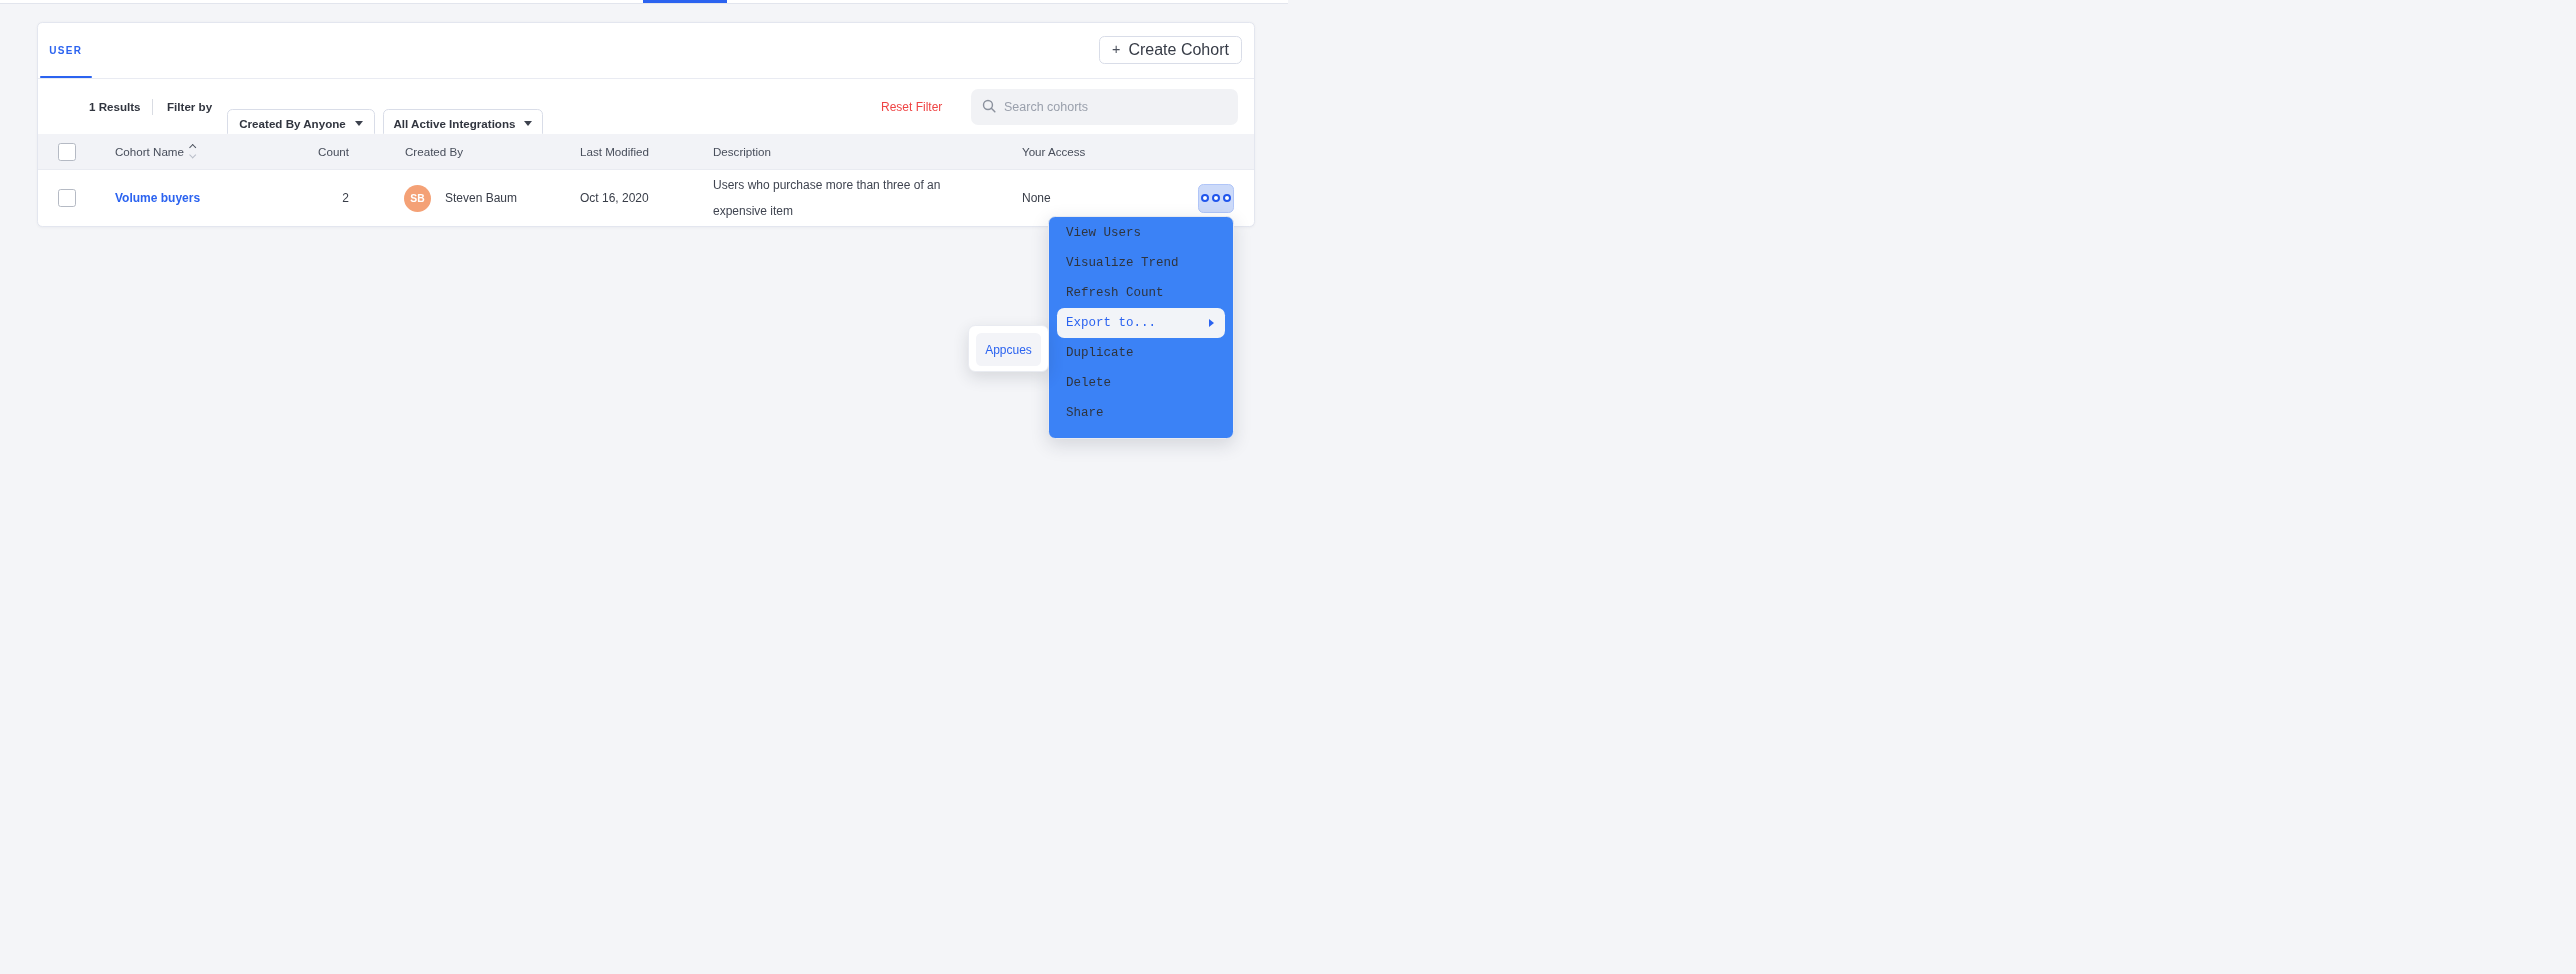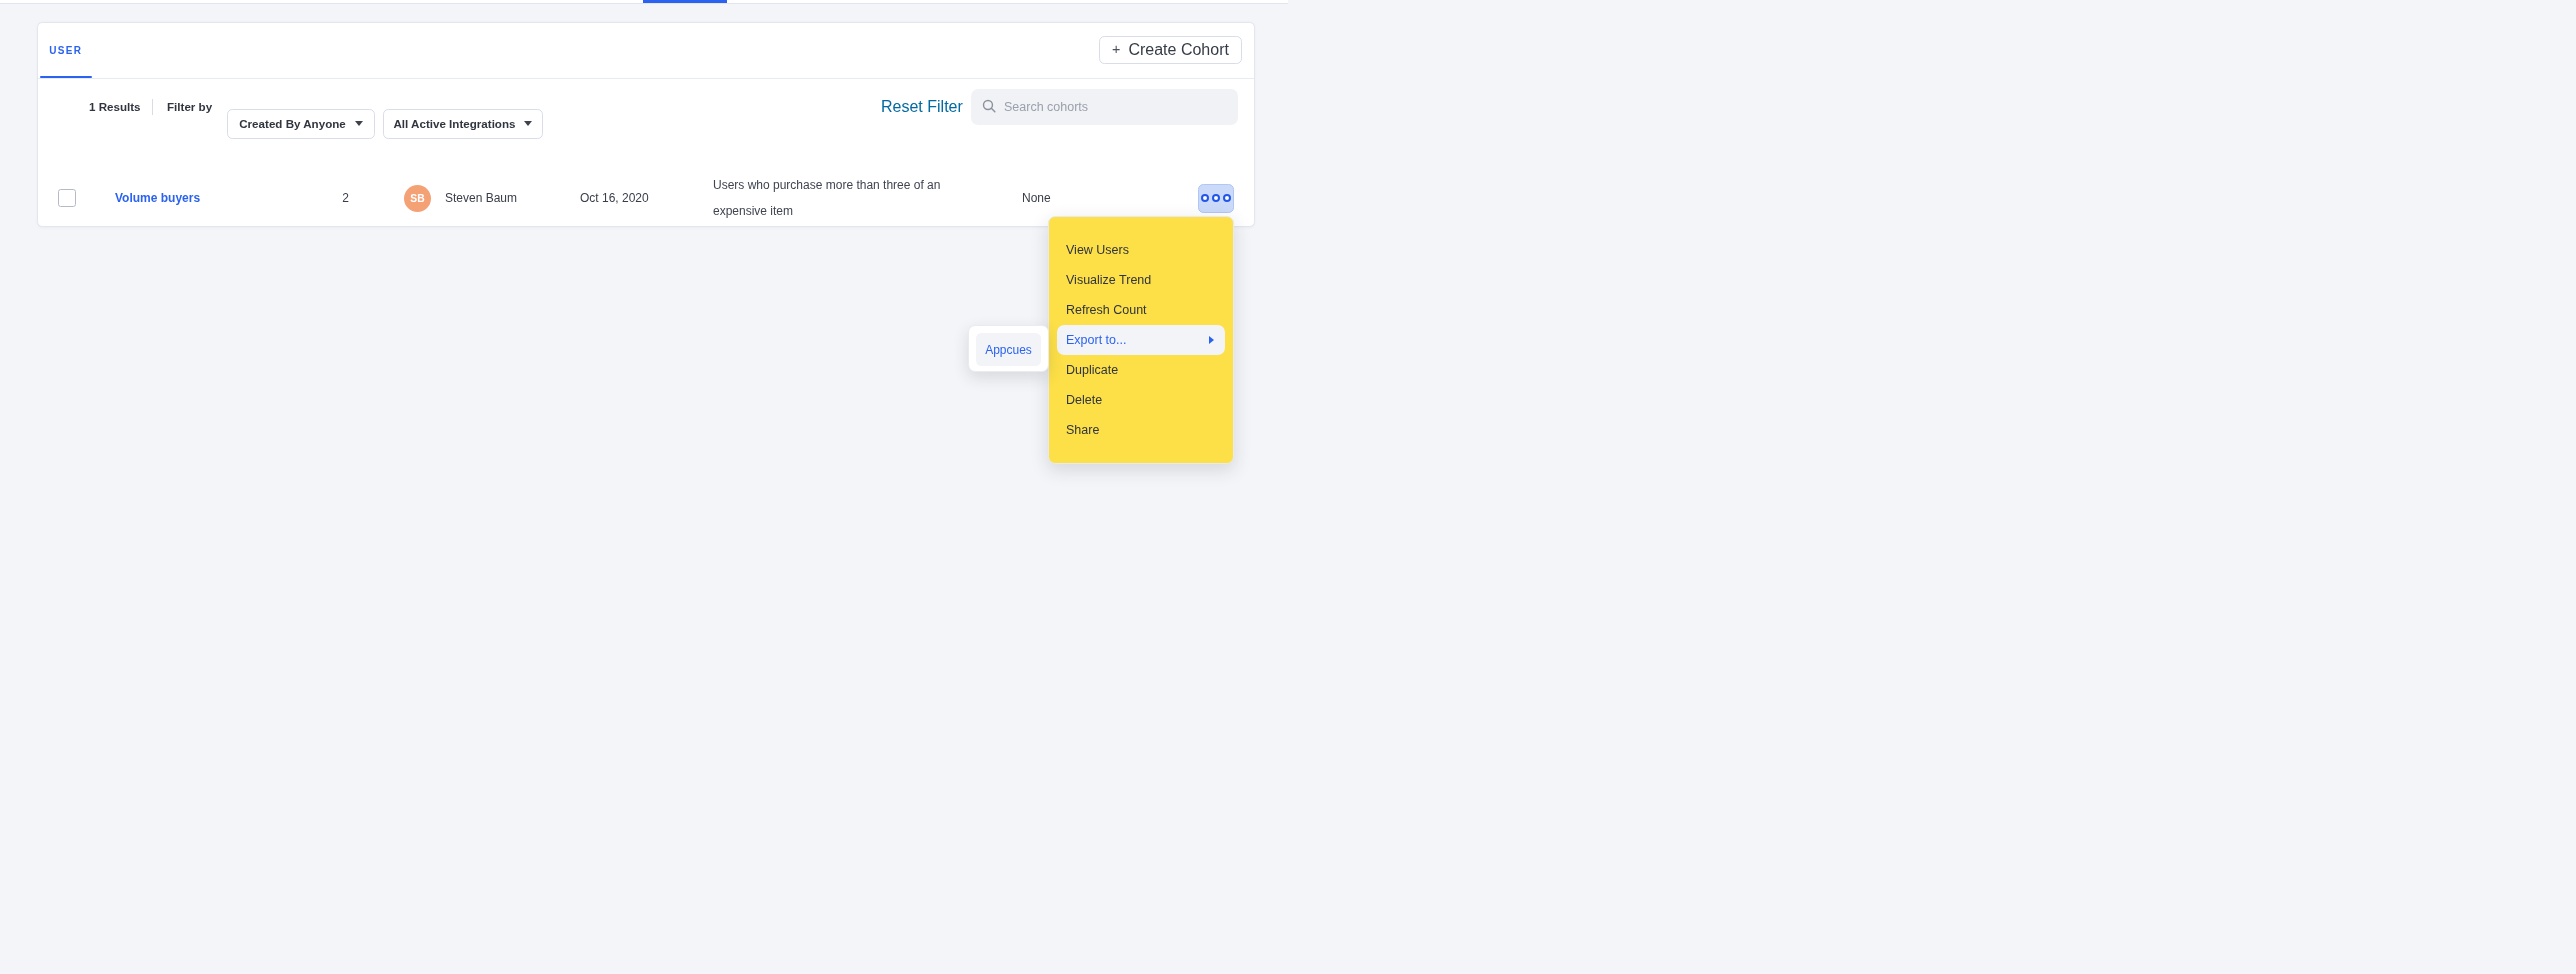--- a/index.html
+++ b/index.html
@@ -31,21 +31,21 @@
   .filter-row { left:0; top:56px; width:100%; height:56px; }
   .results { left:51px; top:0; height:56px; display:flex; align-items:center; font-size:11.6px; font-weight:bold; color:#31353f; }
   .vdivider { left:114px; top:20px; width:0.9px; height:16px; background:#d9dce3; }
   .filterby { left:129px; top:0; height:56px; display:flex; align-items:center; font-size:11.6px; font-weight:bold; color:#31353f; }
   .dropdown { top:30px; height:30px; border:0.9px solid #d9dde8; border-radius:5.4px; background:#fff;
               display:flex; align-items:center; justify-content:center; gap:9px; cursor:pointer;
               font-size:11.6px; font-weight:bold; color:#31353f; }
   .dd1 { left:189px; width:148px; }
   .dd2 { left:345px; width:160px; }
   .caret-down { width:0; height:0; border-left:4px solid transparent; border-right:4px solid transparent; border-top:5px solid #3d424e; }
-  .reset { left:843px; top:0; height:56px; display:flex; align-items:center; font-size:16px; color:#0369a1; cursor:pointer; }
+  .reset { left:843px; top:0; height:56px; display:flex; align-items:center; font-size:12px; color:#ef4444; cursor:pointer; }
   .search { left:933px; top:10px; width:267px; height:36px; background:#f1f2f5; border-radius:7.2px;
             display:flex; align-items:center; padding:0 10.7px; gap:8px; }
   .search input { border:none; outline:none; background:transparent; font-size:12.5px; color:#3c414c; width:206px;
                   font-family:"Liberation Sans", sans-serif; }
   .search input::placeholder { color:#9aa0ac; }
 
   
   .thead { left:0; top:111px; width:100%; height:36px; background:#f2f3f7; border-bottom:0.9px solid #e9ebf1;
            font-size:11.6px; color:#484e5b; }
   .cell { position:absolute; top:0; height:36px; display:flex; align-items:center; }
@@ -64,22 +64,22 @@
   .name-link { color:#2b63f0; cursor:pointer;font-weight:bold; }
   .avatar { left:366px; top:15px; width:27px; height:27px; border-radius:50%; background:#f4a176;
             display:flex; align-items:center; justify-content:center; color:#fff; font-size:10.3px; font-weight:bold; }
   .creator { left:407px; }
   .desc { left:675px; width:260px; line-height:26px; color:#3f4450; display:flex; align-items:center; }
   .actions-btn { left:1160px; top:14.3px; width:36px; height:29px; background:#ccdaf9; border:0.9px solid #b0c5f8;
                  border-radius:5.4px; display:flex; align-items:center; justify-content:center; gap:3.1px; cursor:pointer; }
   .dot { width:8px; height:8px; border:2.2px solid #2156ec; border-radius:50%; background:#fff; }
 
   
-  .menu { left:1048px; top:216px; width:186px; min-height:223px; background:#fde047; border:0.9px solid #e8eaf0;
-          border-radius:7.2px; box-shadow:0 5.4px 18px rgba(35,40,60,.15); padding:18px 8px; z-index:20; }
+  .menu { left:1048px; top:216px; width:186px; min-height:223px; background:#3b82f6; border:0.9px solid #e8eaf0;
+          border-radius:7.2px; box-shadow:0 5.4px 18px rgba(35,40,60,.15); padding:1px 8px; z-index:20;font-family:Liberation Mono, monospace; }
   .mi { height:30px; display:flex; align-items:center; padding:0 9px; font-size:12.5px; color:#2f343e;
         border-radius:7.2px; cursor:pointer; }
   .mi.hl { background:#f2f4f8; color:#2b63f0; justify-content:space-between; }
   .submenu-arrow { width:0; height:0; border-top:4px solid transparent; border-bottom:4px solid transparent;
                    border-left:5.4px solid #2b63f0; margin-right:1.8px; }
 
   
   .submenu { left:968px; top:325px; width:81px; height:47px; background:#fff; border:0.9px solid #e9ebf1;
              border-radius:7.2px; box-shadow:0 5.4px 16px rgba(35,40,60,.14); padding:7.2px; z-index:21; }
   .smi { width:100%; height:33px; background:#f3f4f8; border-radius:5.4px; display:flex; align-items:center;
@@ -123,20 +123,37 @@
 
     <div class="abs search">
       <svg width="14.3" height="14.3" viewBox="0 0 16 16">
         <circle cx="6.7" cy="6.7" r="5" fill="none" stroke="#8b919d" stroke-width="1.6"></circle>
         <line x1="10.4" y1="10.4" x2="14.4" y2="14.4" stroke="#8b919d" stroke-width="1.6" stroke-linecap="round"></line>
       </svg>
       <input type="text" placeholder="Search cohorts" style="">
     </div>
   </div>
 
+  <div class="abs thead">
+    <div class="cell c-check">
+        <span class="checkbox"></span>
+      </div>
+    <div class="cell c-name">
+      <span>Cohort Name</span>
+      <span class="sort-ico">
+        <span class="chev up"></span>
+          <span class="chev dn"></span>
+      </span>
+    </div>
+    <div class="cell c-count">Count</div>
+    <div class="cell c-created">Created By</div>
+    <div class="cell c-mod">Last Modified</div>
+    <div class="cell c-desc">Description</div>
+    <div class="cell c-access">Your Access</div>
+  </div>
 
   <div class="abs trow">
     <div class="rcell c-check">
         <span class="checkbox"></span>
       </div>
     <div class="rcell c-name">
         <span class="name-link">Volume buyers</span>
       </div>
     <div class="rcell c-count">2</div>
     <div class="abs avatar">SB</div>

